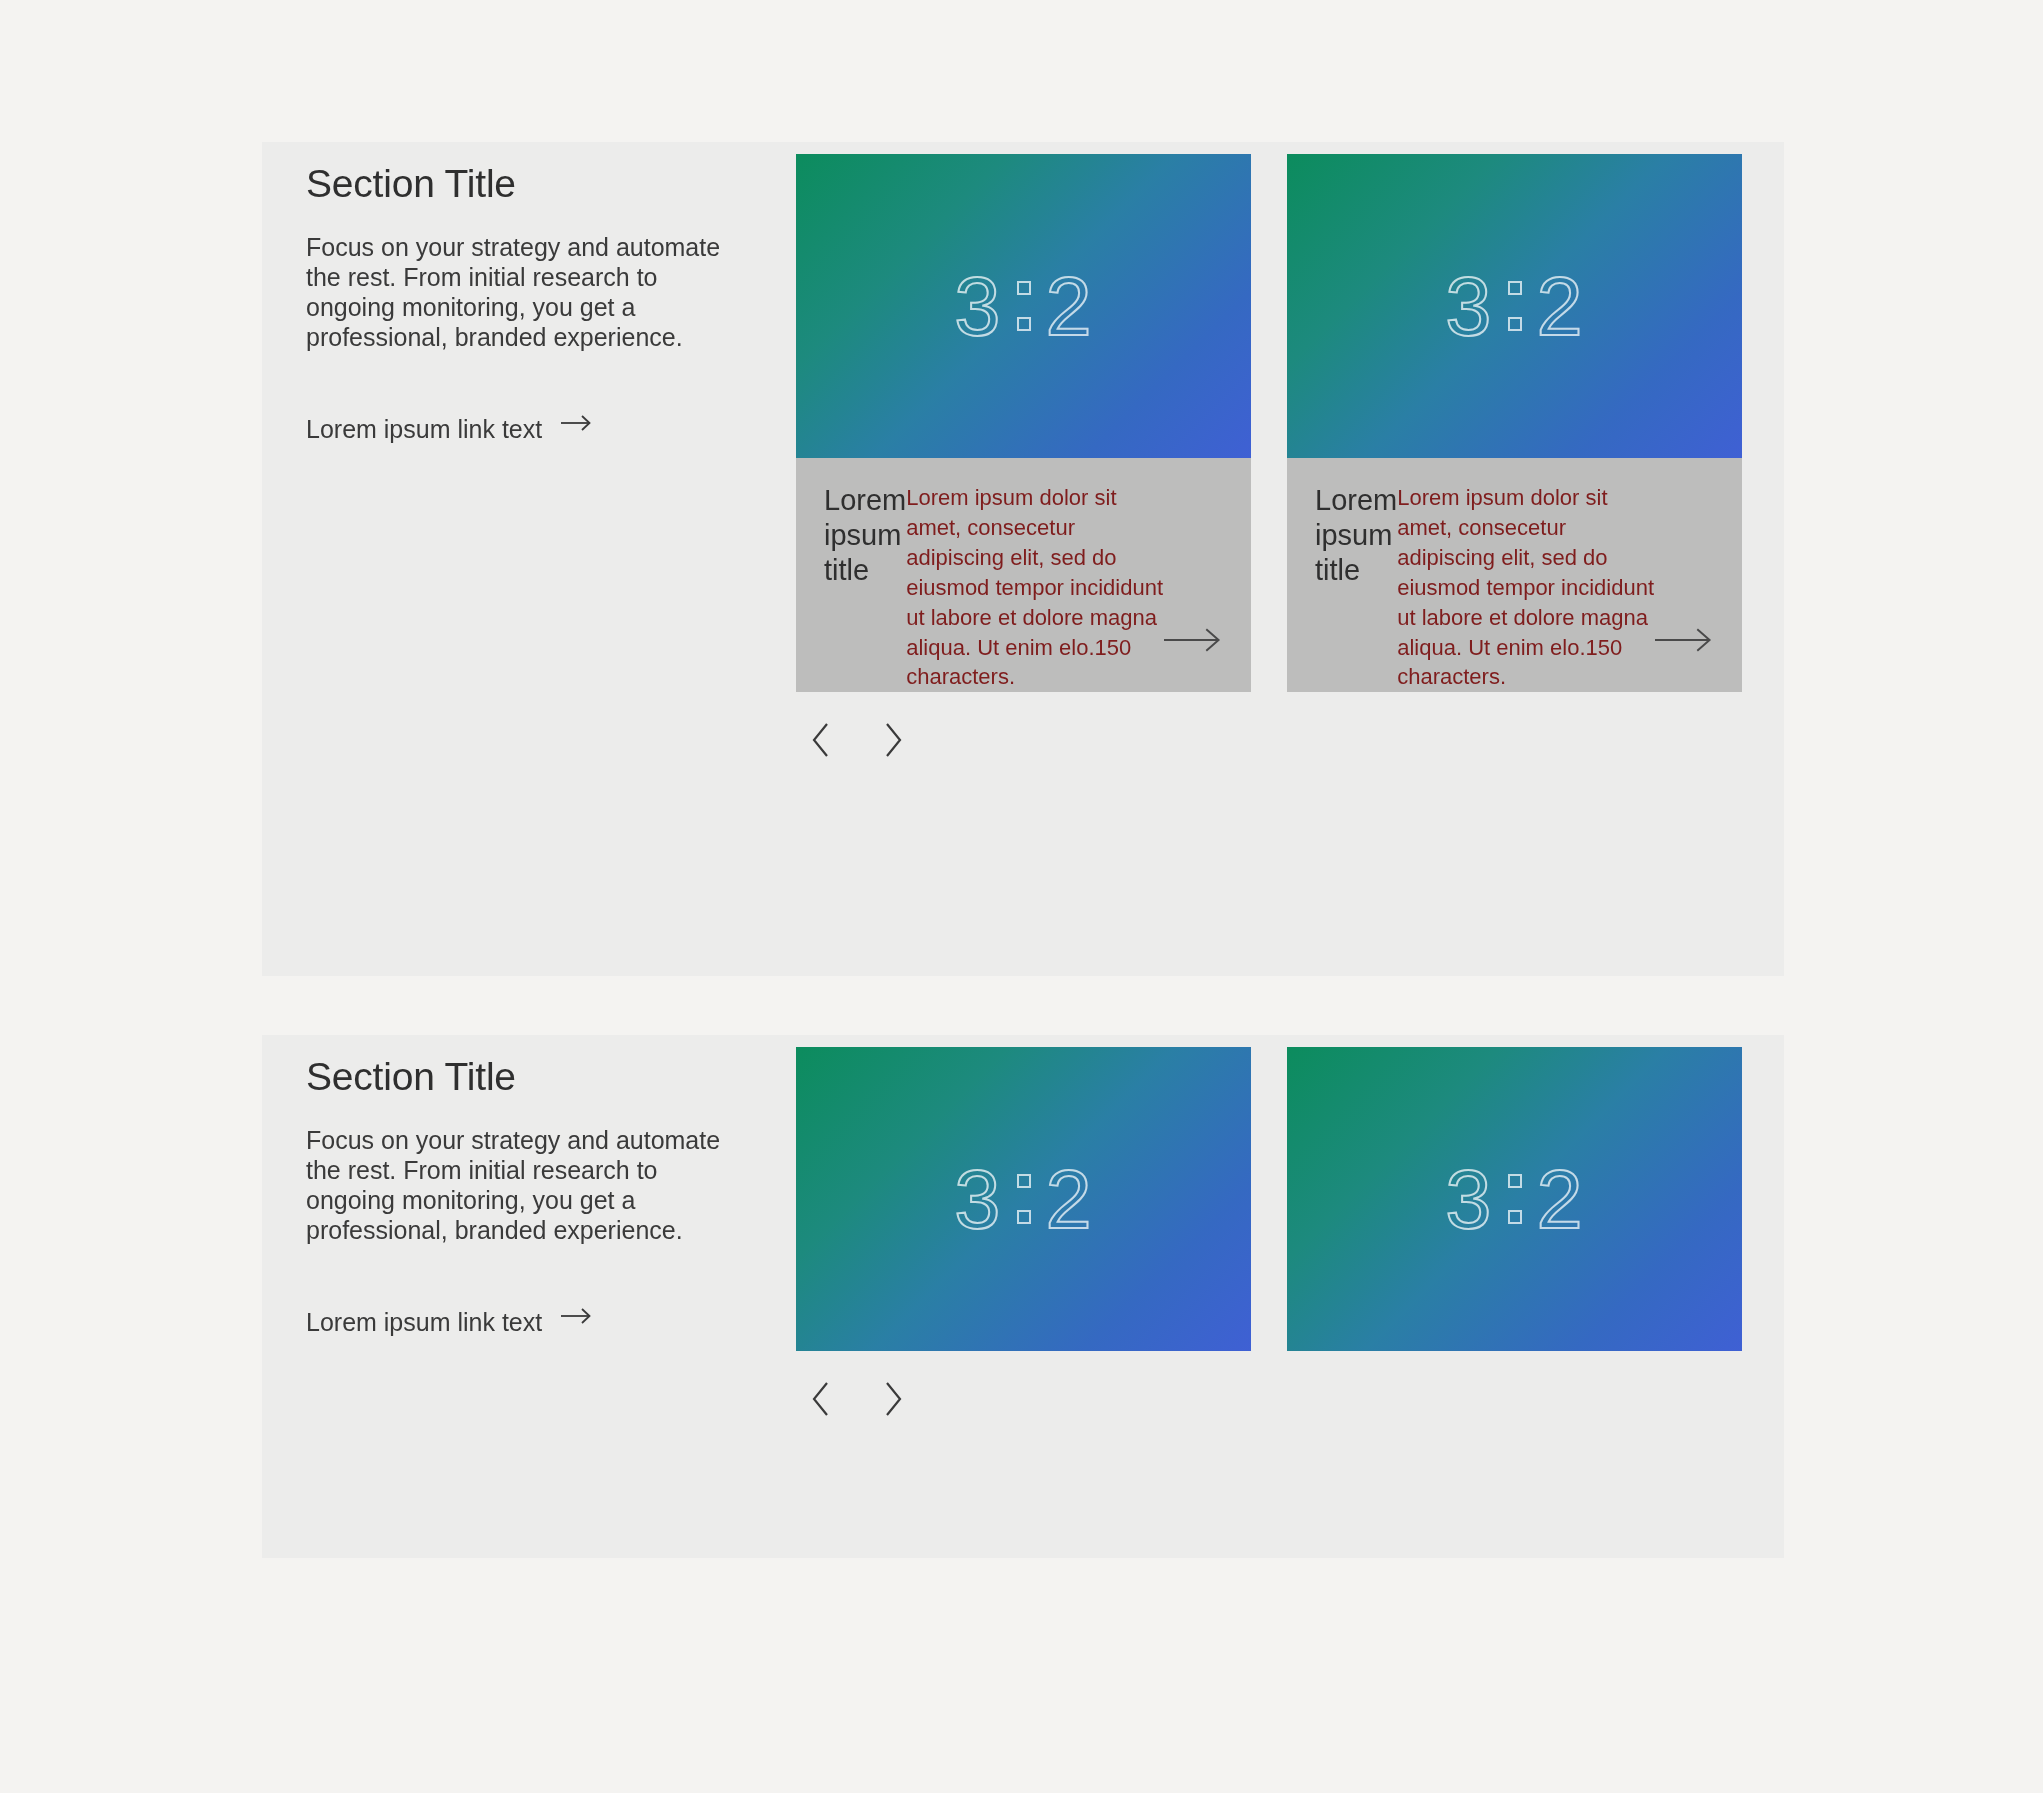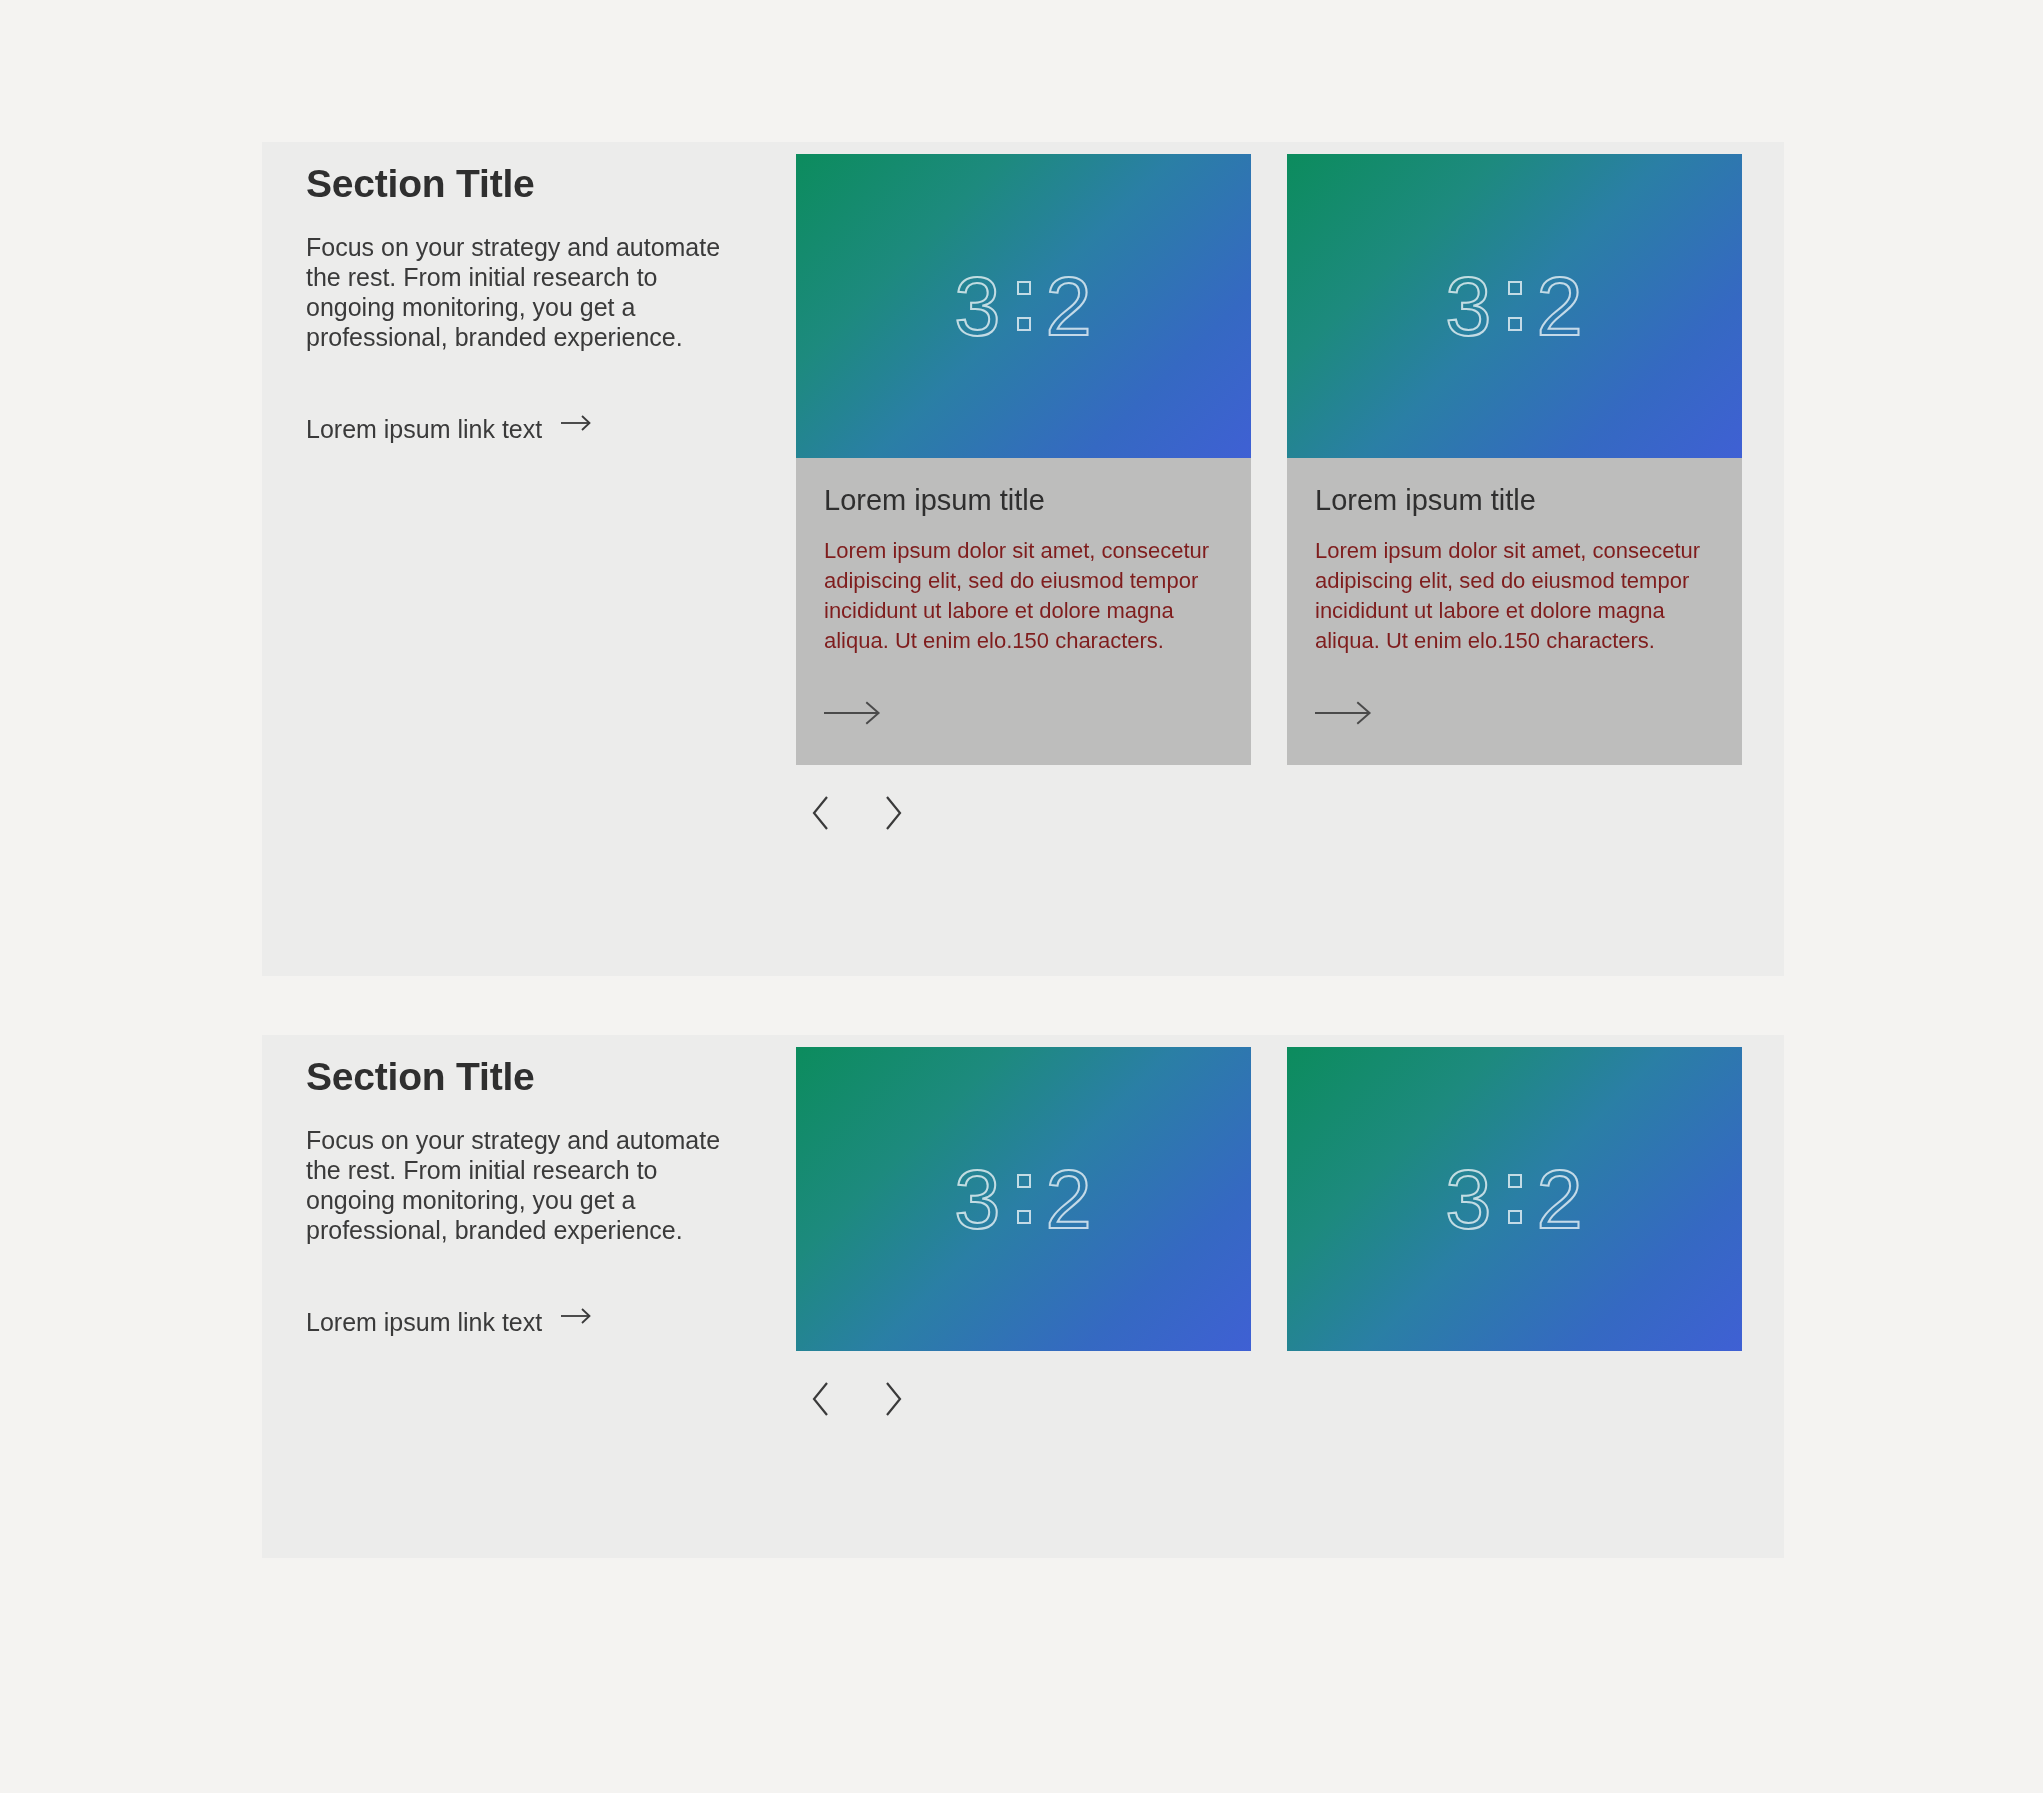--- a/index.html
+++ b/index.html
@@ -34,21 +34,21 @@
   .intro {
     position: absolute;
     left: 44px;
     width: 465px;
   }
   .section--one .intro { top: 20px; }
   .section--two .intro { top: 20px; }
 
   .section-title {
     font-size: 39px;
-    font-weight: 700;
+    font-weight: 400;
     line-height: 1.15;
     color: #2f2f2f;
     letter-spacing: -0.2px;
   }
 
   .intro-body {
     margin-top: 25px;
     font-size: 25px;
     line-height: 1.2;
     color: #3a3a3a;
@@ -124,21 +124,21 @@
     display: block;
     width: 14px;
     height: 14px;
     border: 2px solid rgba(255,255,255,0.72);
   }
 
   .card-body {
     padding: 25px 28px 0 28px;
     flex: 1;
     display: flex;
-    flex-direction: column;
+    flex-direction: row;
   }
 
   .card-title {
     font-size: 29px;
     font-weight: 400;
     line-height: 1.2;
     color: #2f2f2f;
     margin-bottom: 18px;
   }
 

